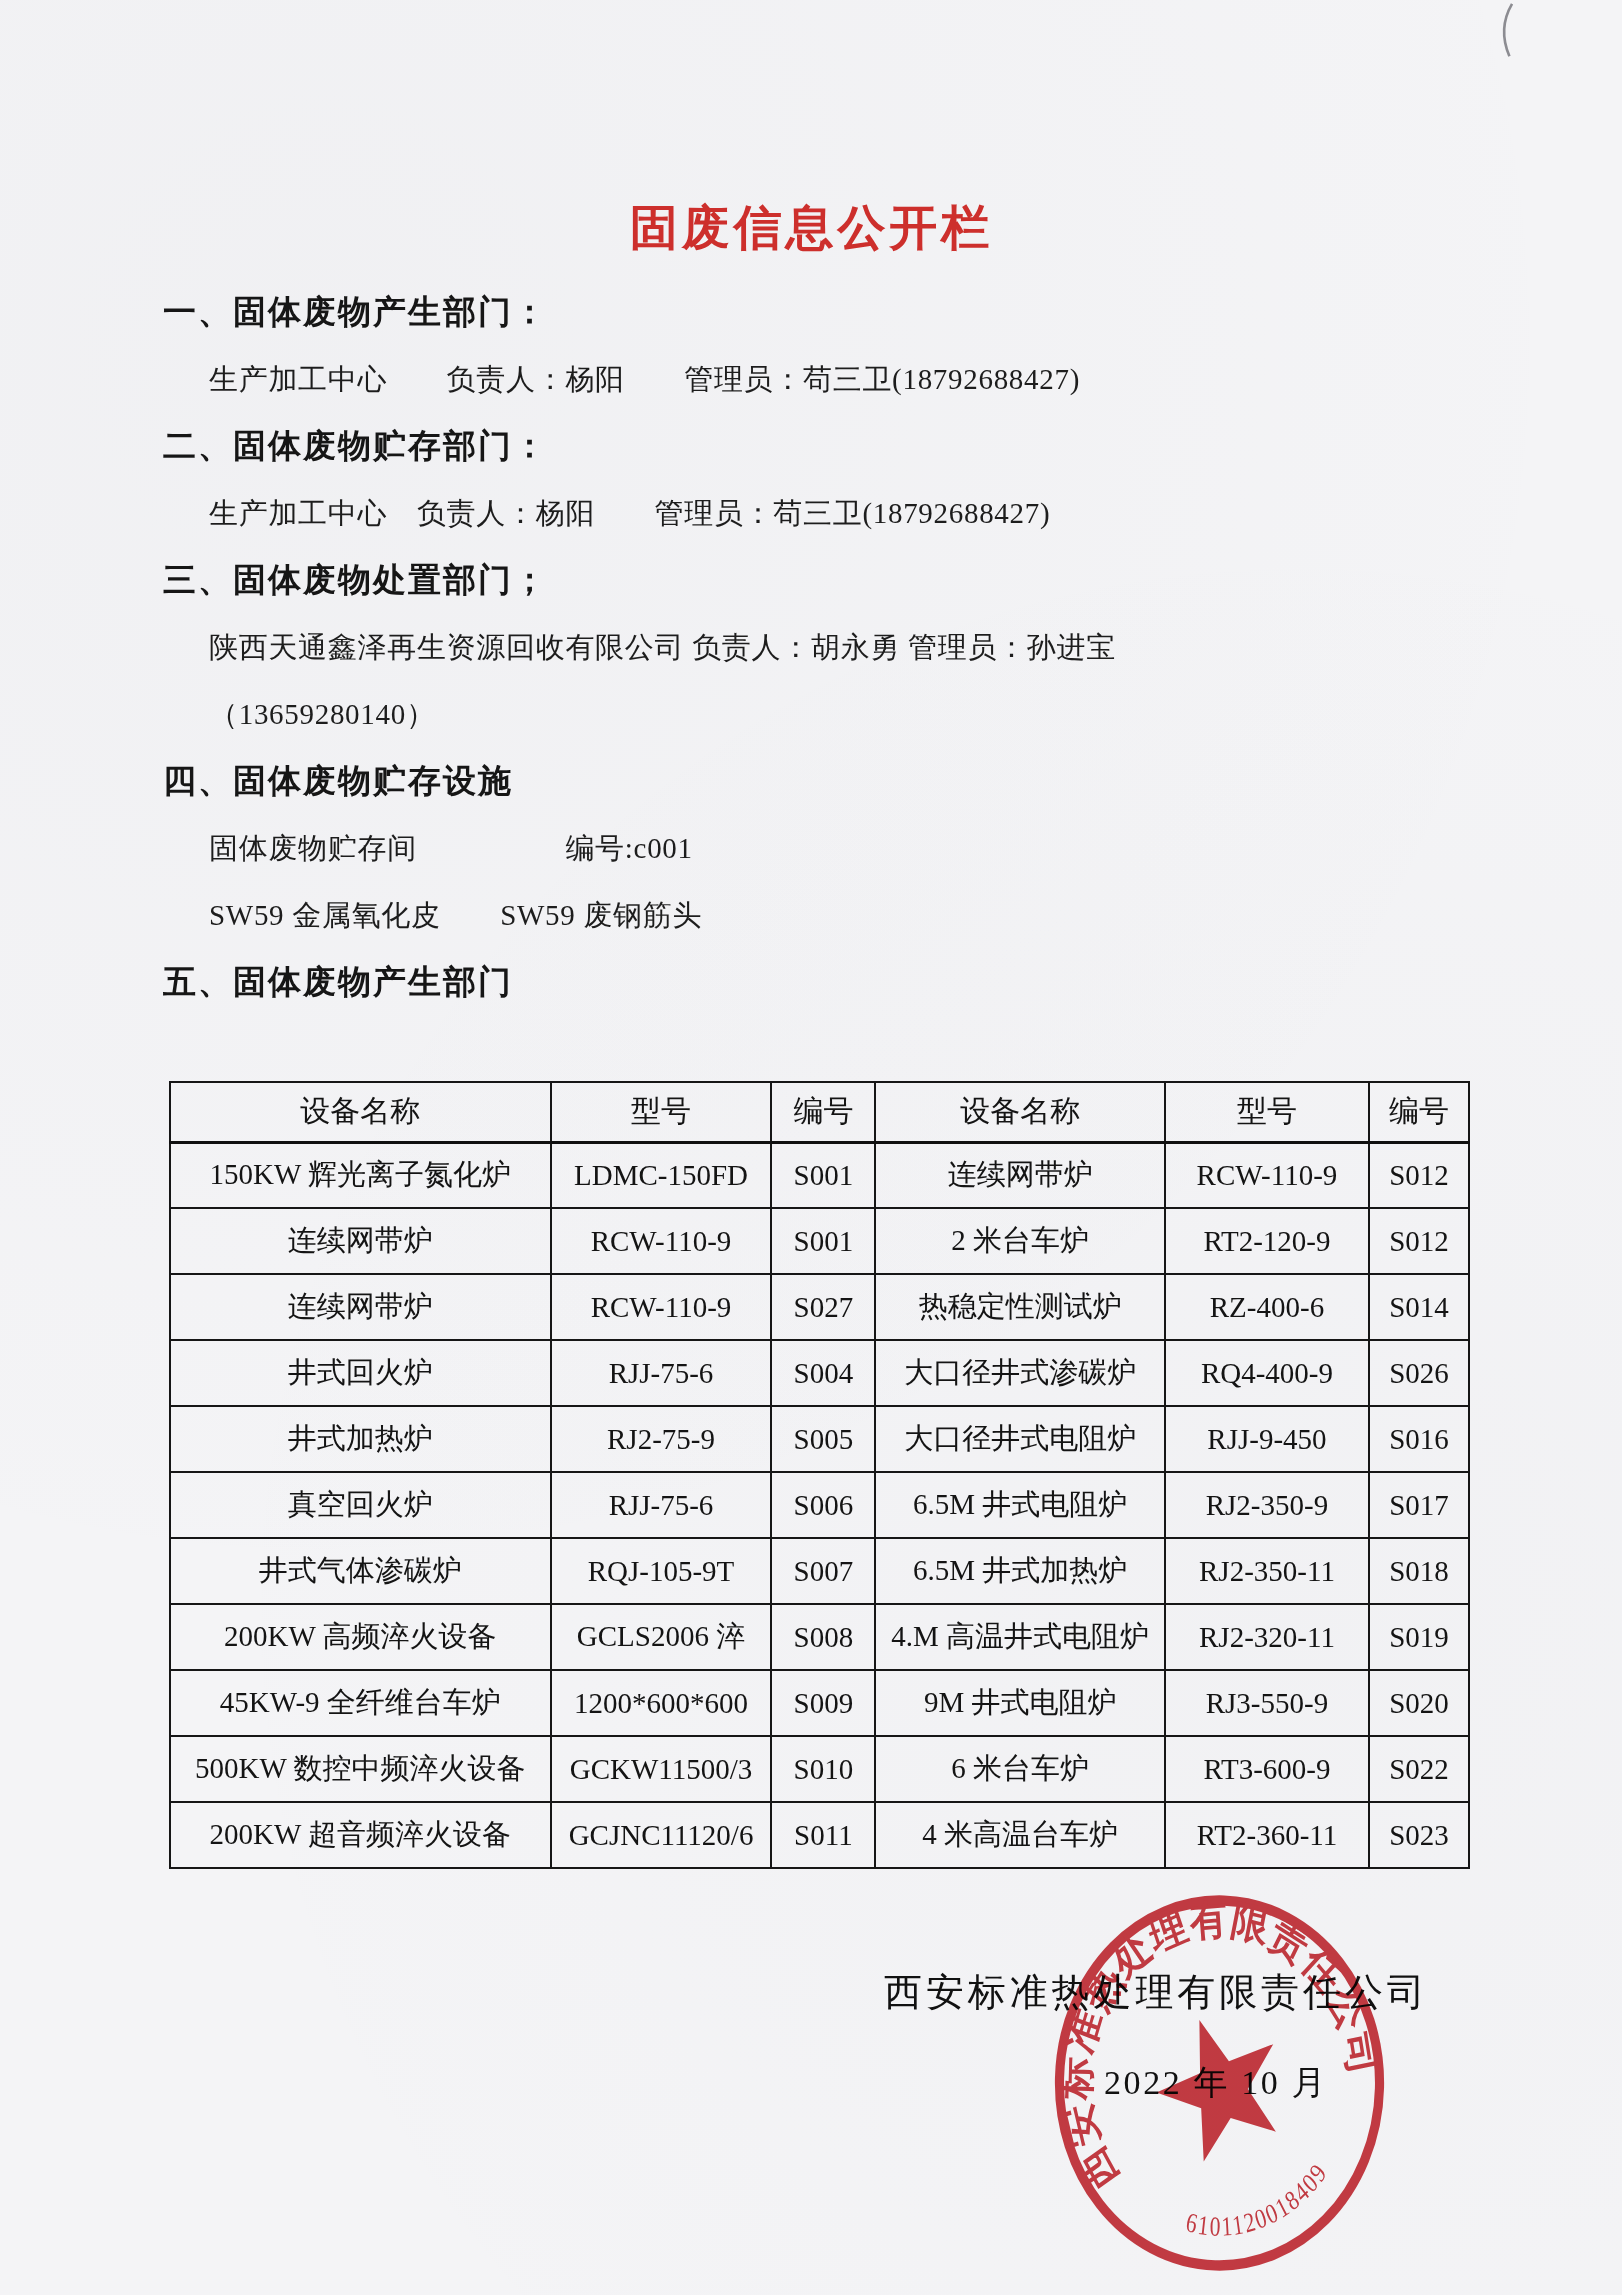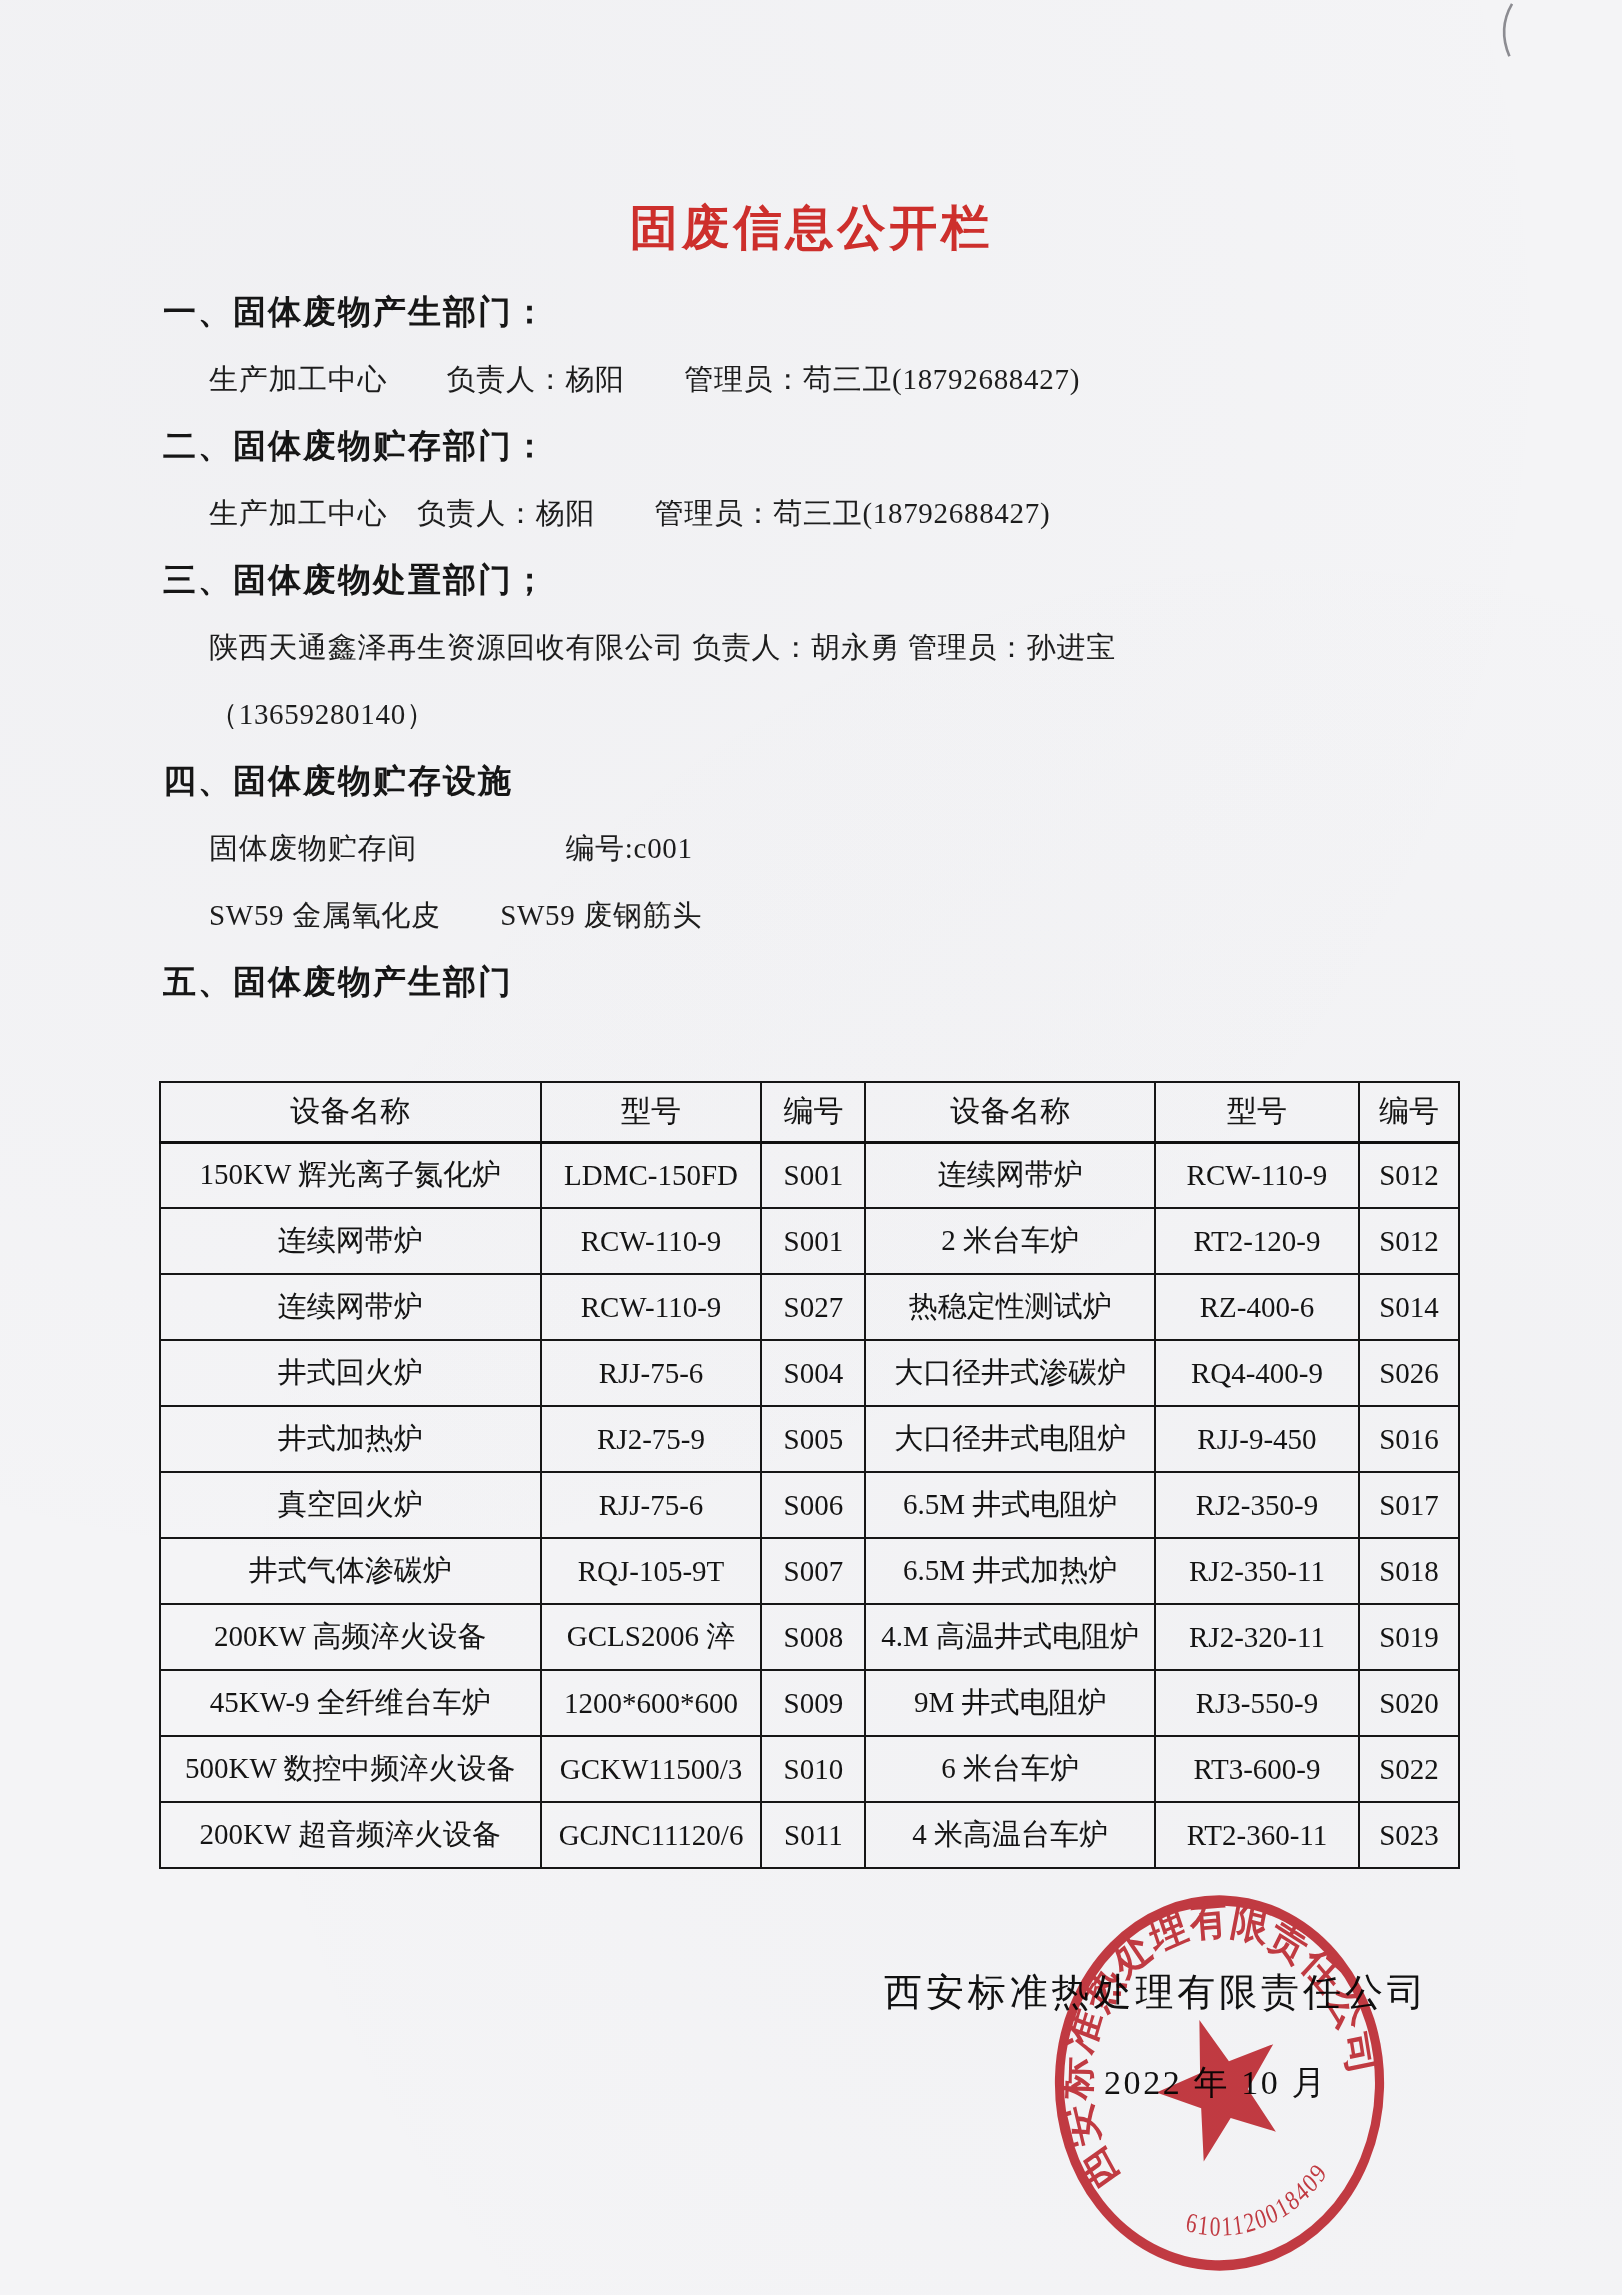--- a/index.html
+++ b/index.html
@@ -30,21 +30,21 @@
     color:#161616;
     margin-left:29px;
   }
   .sec-line{
     height:67px;display:flex;align-items:center;
     padding-left:75px;
     font-size:29px;letter-spacing:0.7px;
     color:#1d1d1d;white-space:pre;
   }
   table.equip-table{
-    position:absolute;left:159px;top:1081px;width:1301px;
+    position:absolute;left:169px;top:1081px;width:1301px;
     border-collapse:collapse;table-layout:fixed;
     font-size:29px;color:#141414;
   }
   table.equip-table th, table.equip-table td{
     border:2px solid #161616;
     text-align:center;vertical-align:middle;
     padding:0 2.6px;overflow:hidden;white-space:nowrap;
     font-weight:normal;
   }
   table.equip-table{border:2.6px solid #101010;}

